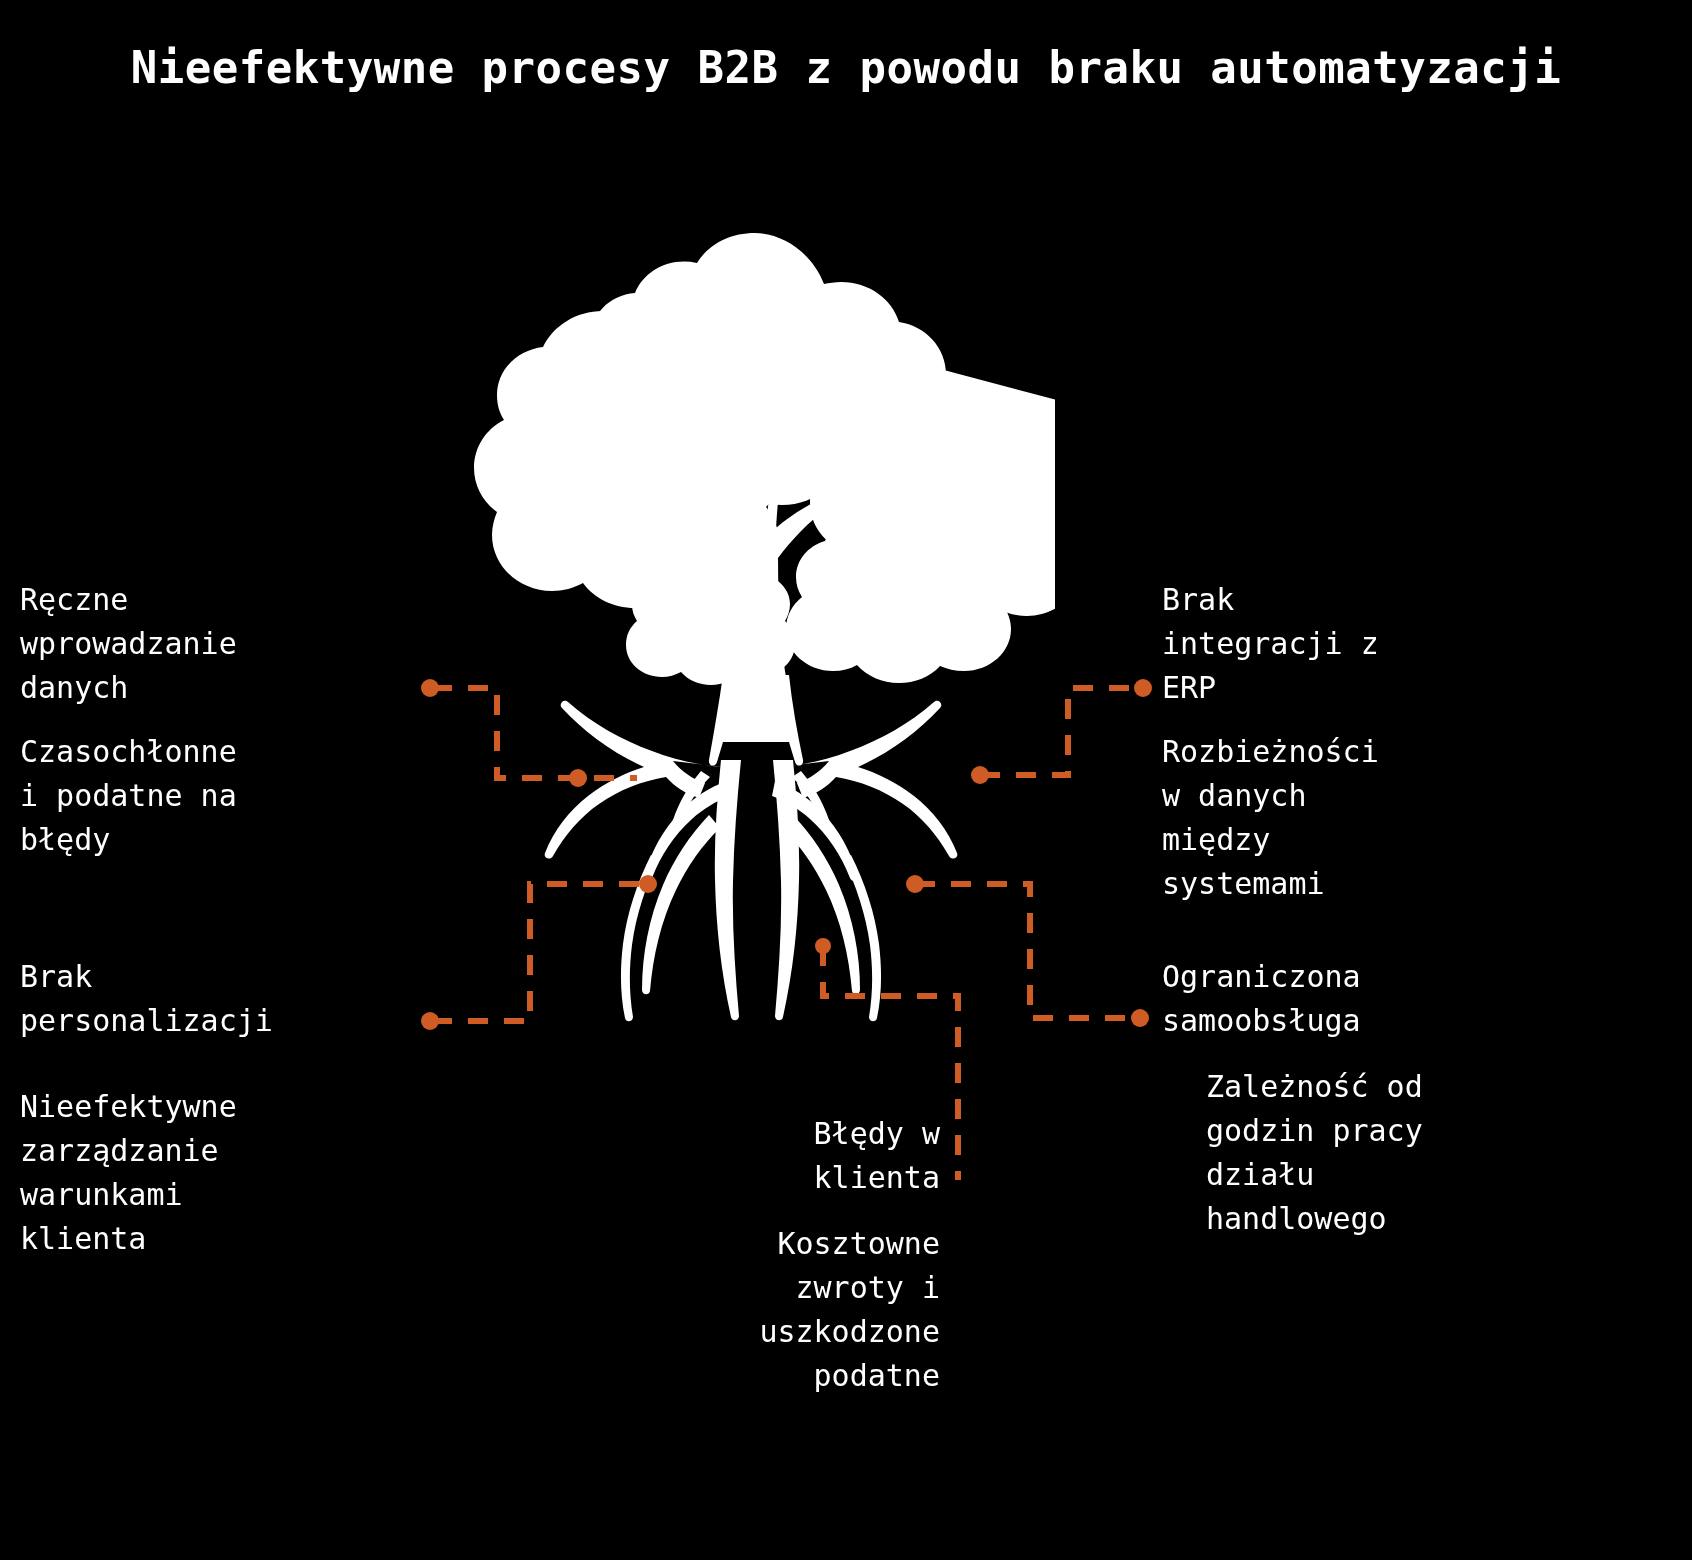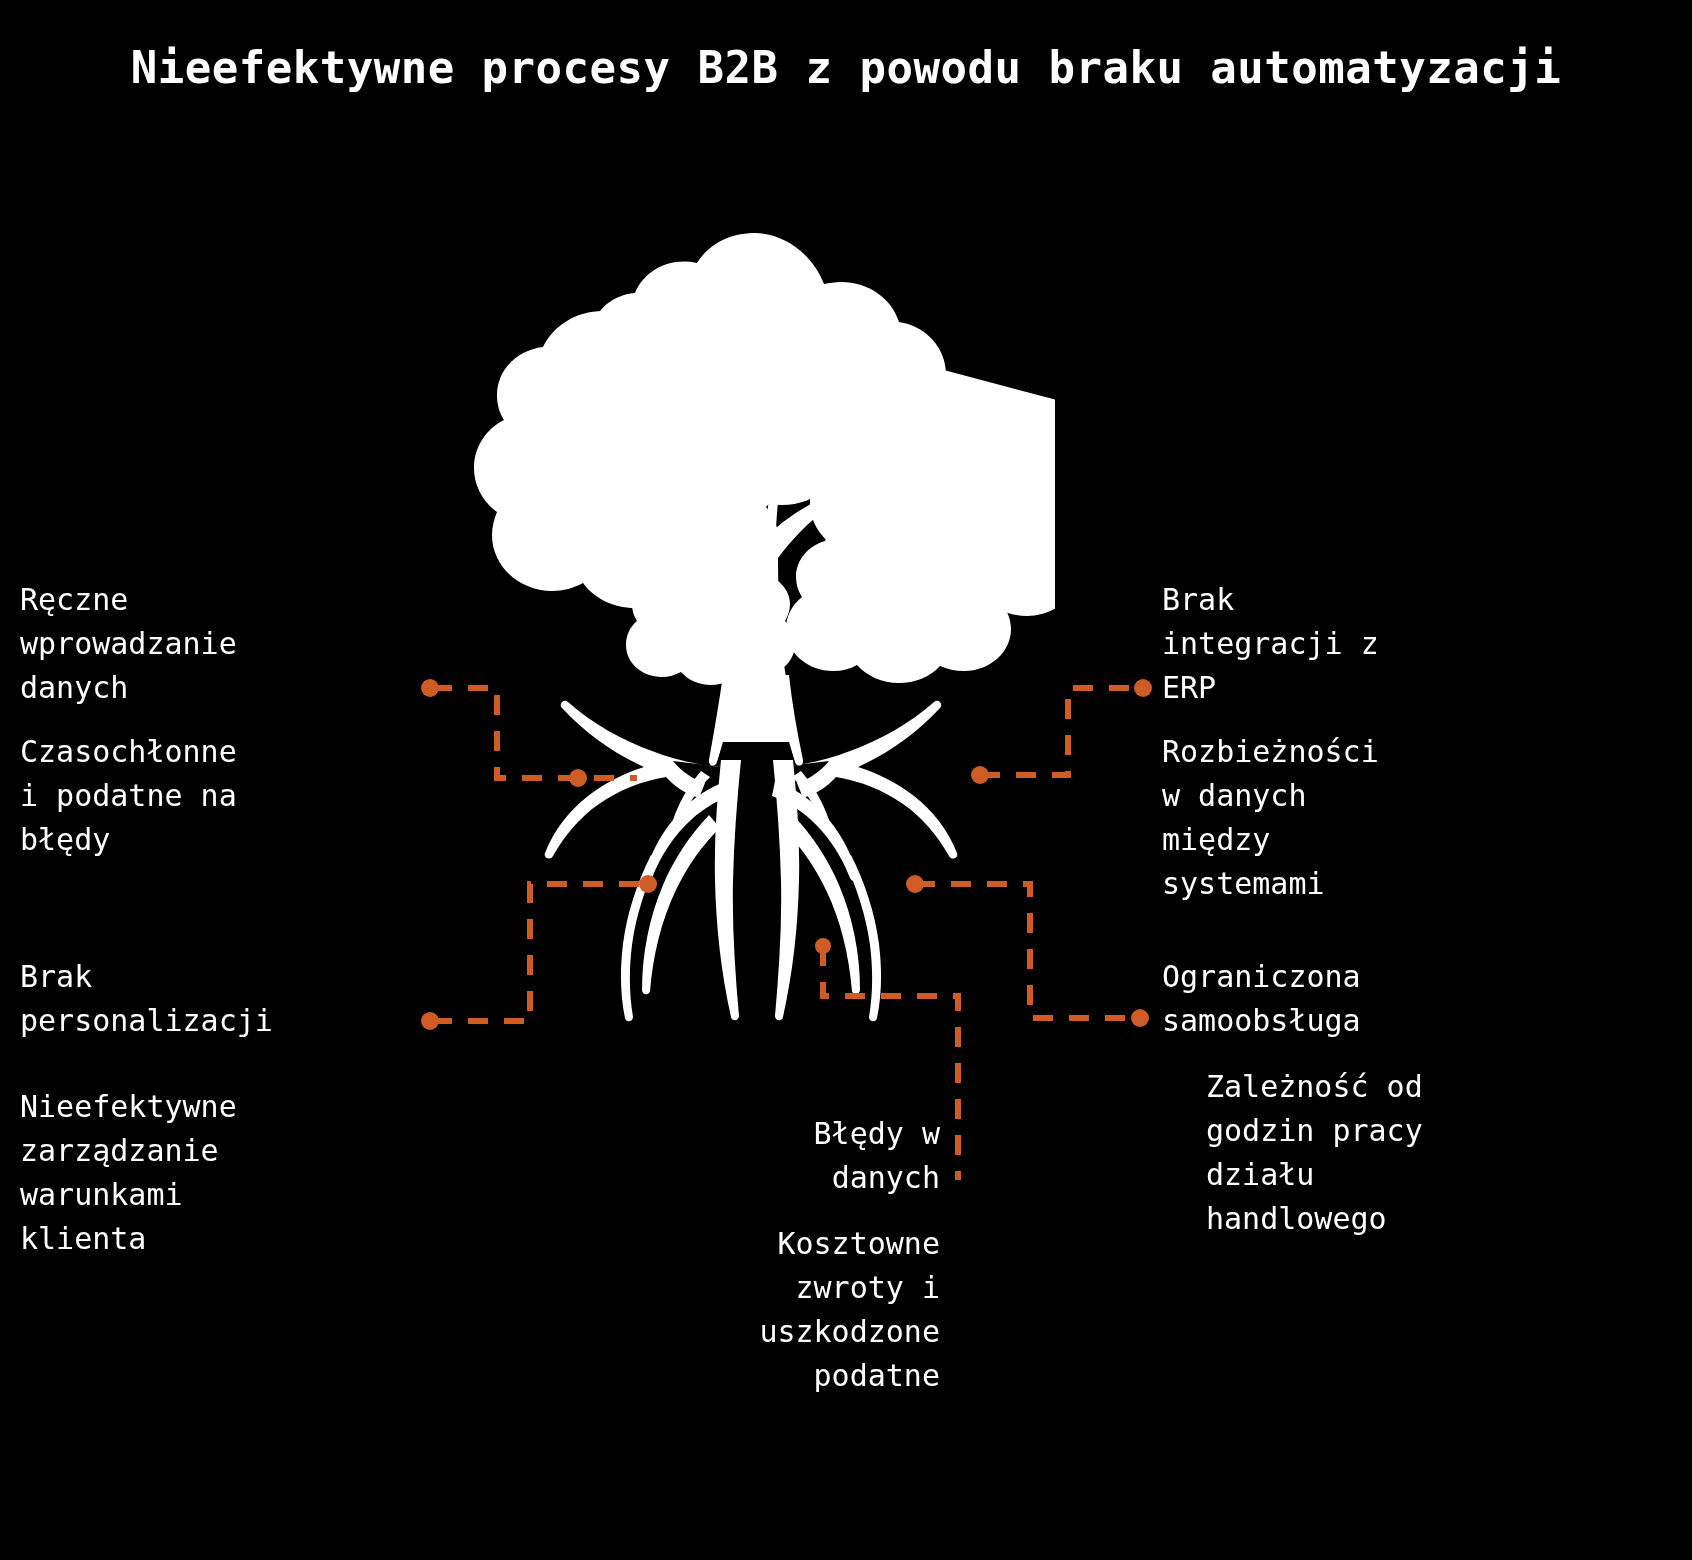--- a/index.html
+++ b/index.html
@@ -407,21 +407,21 @@
 
   <div class="label right" style="left:1162px; top:955px; width:430px;">Ograniczona
 samoobsługa</div>
 
   <div class="label right" style="left:1162px; top:1065px; width:430px;margin-left:44px;">Zależność od
 godzin pracy
 działu
 handlowego</div>
 
   <div class="label center" style="left:600px; top:1112px; width:340px;">Błędy w
-danych</div>
+klienta</div>
 
   <div class="label center" style="left:600px; top:1222px; width:340px;">Kosztowne
 zwroty i
 uszkodzone
 podatne</div>
 
 
 </div>
 
 </body></html>

